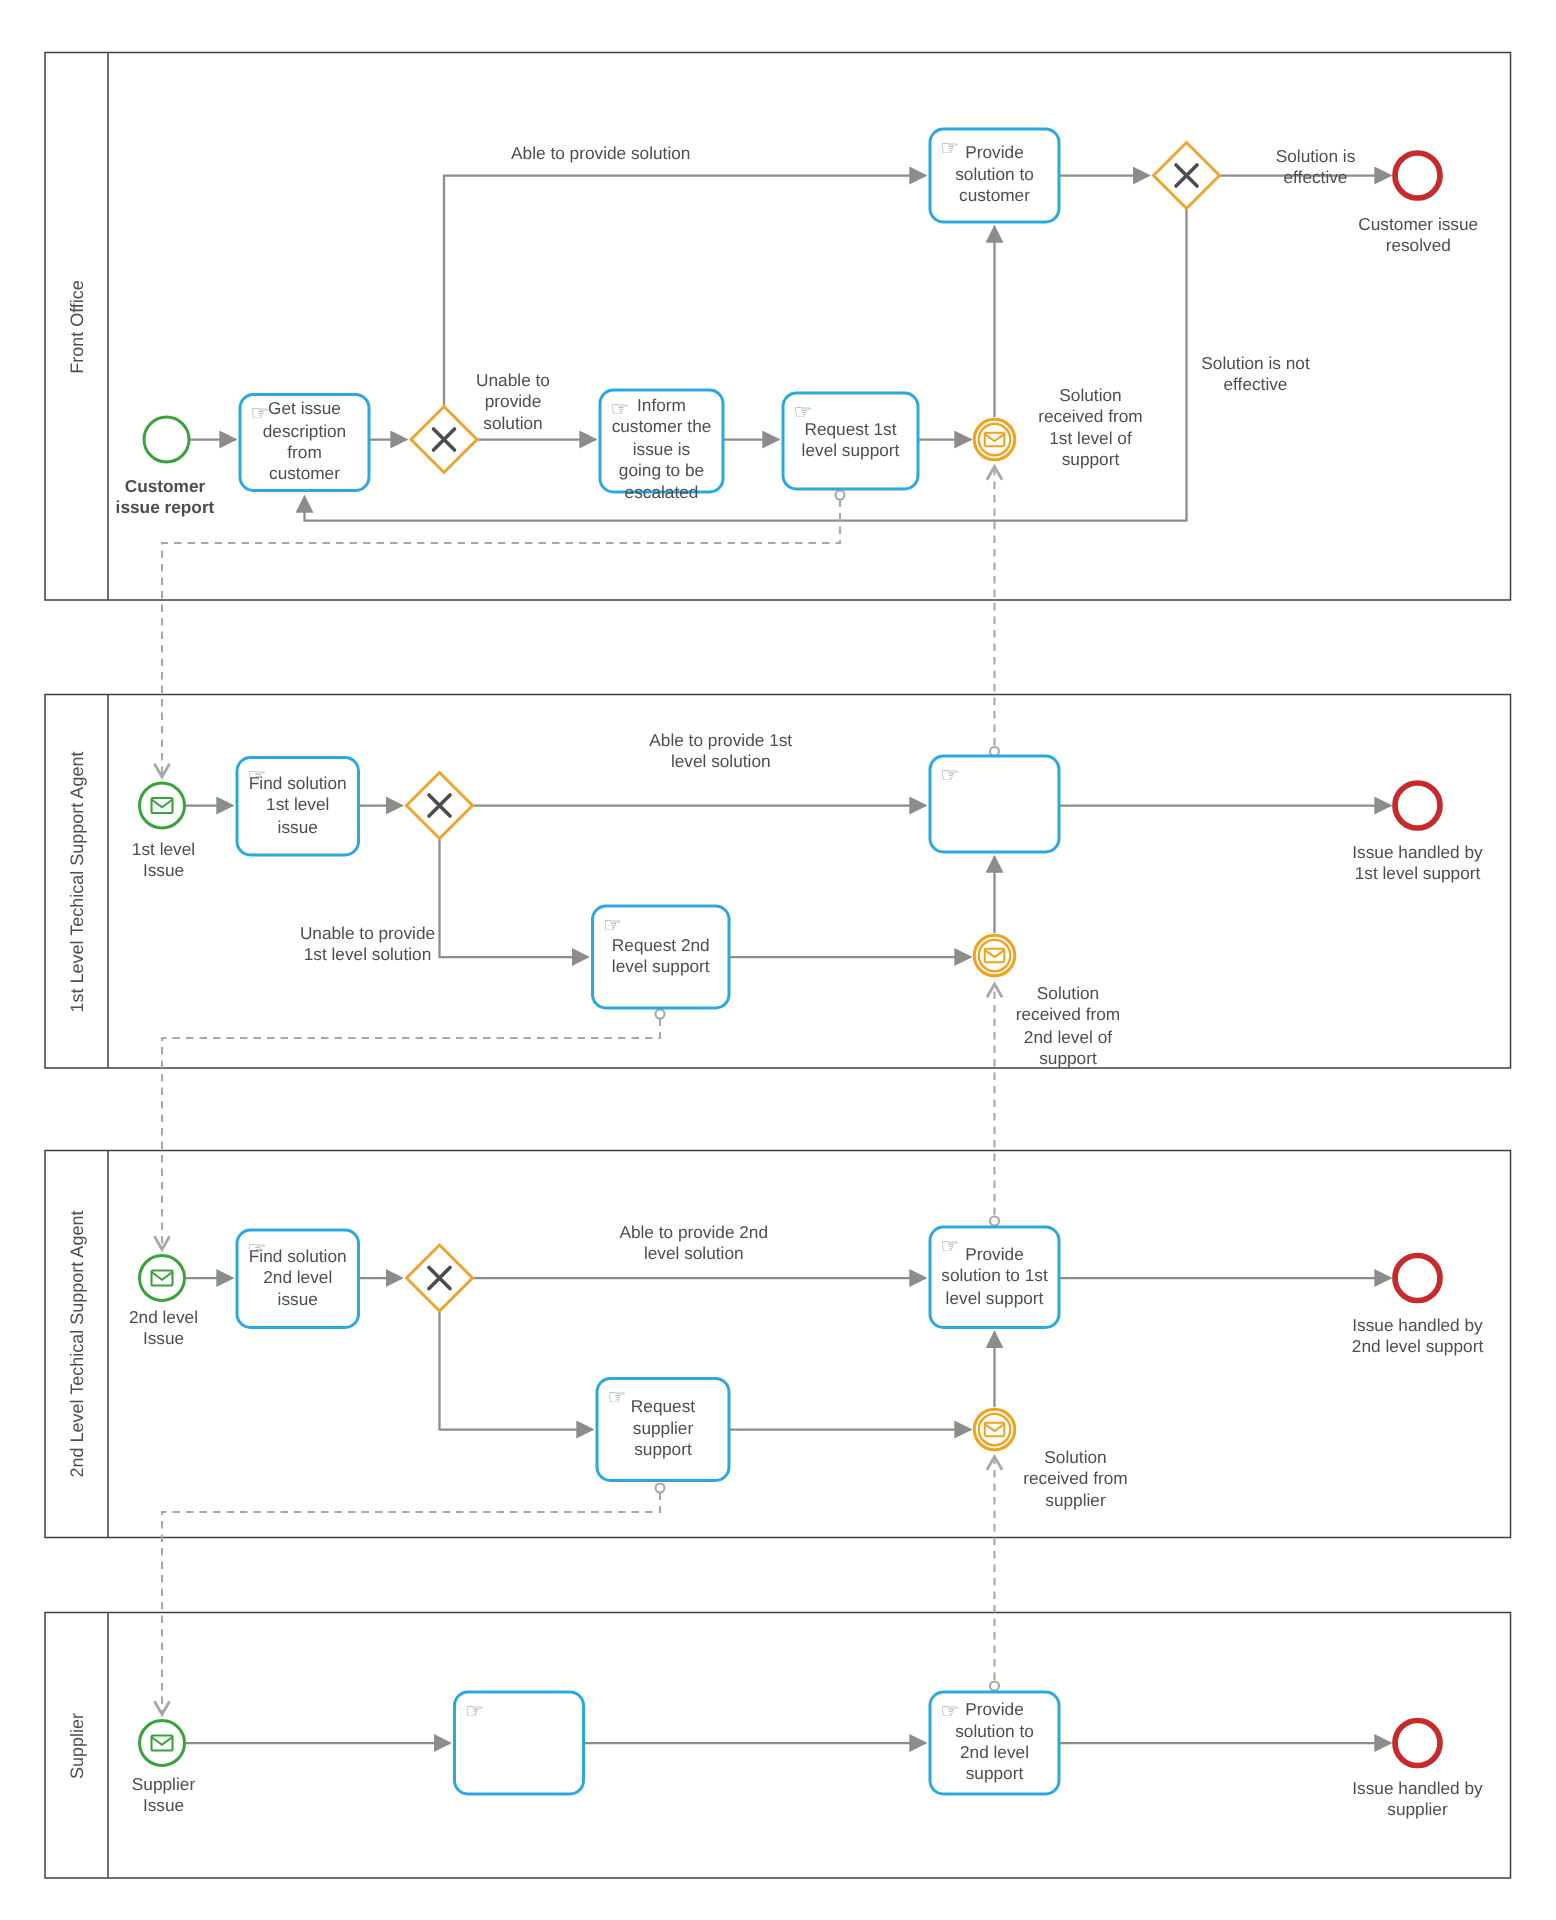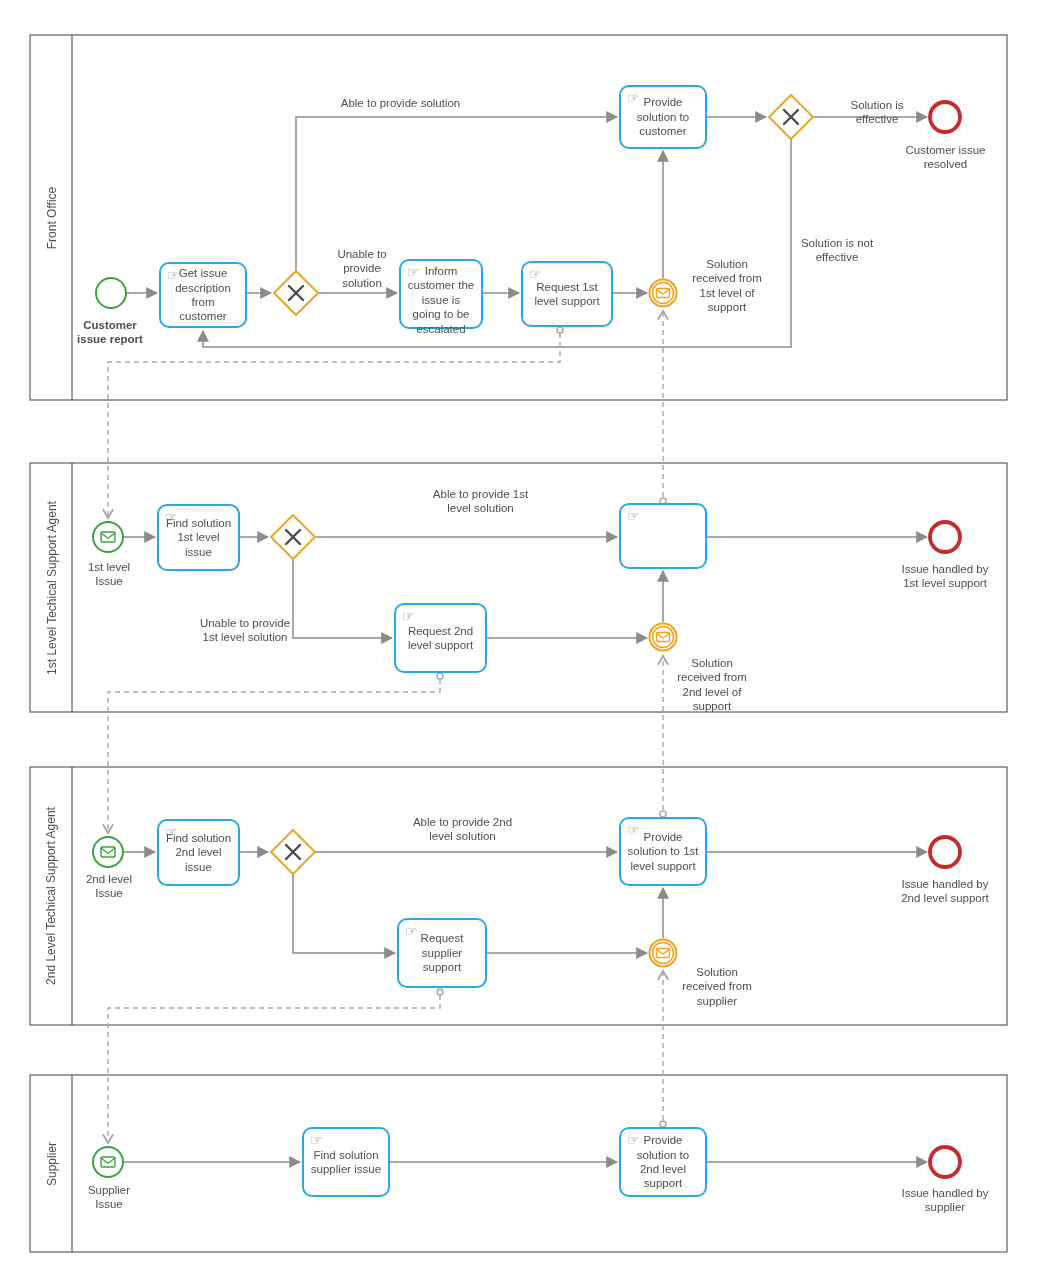--- a/index.html
+++ b/index.html
@@ -215,21 +215,21 @@
 
   <div class="lane-label" style="left:-131px; top:197px; width:365px; height:42px;">Front Office</div>
   <div class="lane-label" style="left:-73px; top:567px; width:249px; height:42px;">1st Level Techical Support Agent</div>
   <div class="lane-label" style="left:-78px; top:875px; width:258px; height:42px;">2nd Level Techical Support Agent</div>
   <div class="lane-label" style="left:-37px; top:1143px; width:177px; height:42px;">Supplier</div>
 
   <div class="lbl" style="left:68px; top:318px; width:84px;font-weight:bold;">Customer issue report</div>
   <div class="lbl task-lbl" style="left:160px; top:263px; width:86px; height:64px;">Get issue description from customer</div>
   <span class="micon" style="left:167px; top:268px;">☞</span>
   <div class="lbl" style="left:318px; top:96px; width:165px;">Able to  provide solution</div>
-  <div class="lbl" style="left:324px; top:247px; width:76px;">Unable to provide solution</div>
+  <div class="lbl" style="left:304px; top:247px; width:76px;">Unable to provide solution</div>
   <div class="lbl task-lbl" style="left:400px; top:260px; width:82px; height:80px;">Inform customer the issue is going to be escalated</div>
   <span class="micon" style="left:407px; top:265px;">☞</span>
   <div class="lbl task-lbl" style="left:522px; top:262px; width:90px; height:64px;">Request 1st level support</div>
   <span class="micon" style="left:529px; top:267px;">☞</span>
   <div class="lbl task-lbl" style="left:620px; top:86px; width:86px; height:62px;">Provide solution to customer</div>
   <span class="micon" style="left:627px; top:91px;">☞</span>
   <div class="lbl" style="left:838px; top:83px; width:78px;margin-top:15px;">Solution is effective</div>
   <div class="lbl" style="left:898px; top:143px; width:95px;">Customer issue resolved</div>
   <div class="lbl" style="left:797px; top:236px; width:80px;">Solution is not effective</div>
   <div class="lbl" style="left:686px; top:257px; width:82px;">Solution received from 1st level of support</div>
@@ -250,19 +250,18 @@
   <span class="micon" style="left:165px; top:825px;">☞</span>
   <div class="lbl" style="left:410px; top:802px; width:105px;margin-top:13px;">Able to provide 2nd level solution</div>
   <div class="lbl task-lbl" style="left:398px; top:919px; width:88px; height:68px;">Request supplier support</div>
   <span class="micon" style="left:405px; top:924px;">☞</span>
   <div class="lbl task-lbl" style="left:620px; top:818px; width:86px; height:67px;border-radius:25px;">Provide solution to 1st level support</div>
   <span class="micon" style="left:627px; top:823px;">☞</span>
   <div class="lbl" style="left:896px; top:877px; width:98px;">Issue handled by 2nd level support</div>
   <div class="lbl" style="left:674px; top:965px; width:86px;">Solution received from supplier</div>
 
   <div class="lbl" style="left:80px; top:1183px; width:58px;">Supplier Issue</div>
-  <div class="lbl task-lbl" style="left:303px; top:1128px; width:86px; height:68px;">Find solution supplier issue</div>
   <span class="micon" style="left:310px; top:1133px;">☞</span>
   <div class="lbl task-lbl" style="left:620px; top:1128px; width:86px; height:68px;">Provide solution to 2nd level support</div>
   <span class="micon" style="left:627px; top:1133px;">☞</span>
   <div class="lbl" style="left:893px; top:1186px; width:104px;">Issue handled by supplier</div>
 
 </div>
 
 </body></html>

